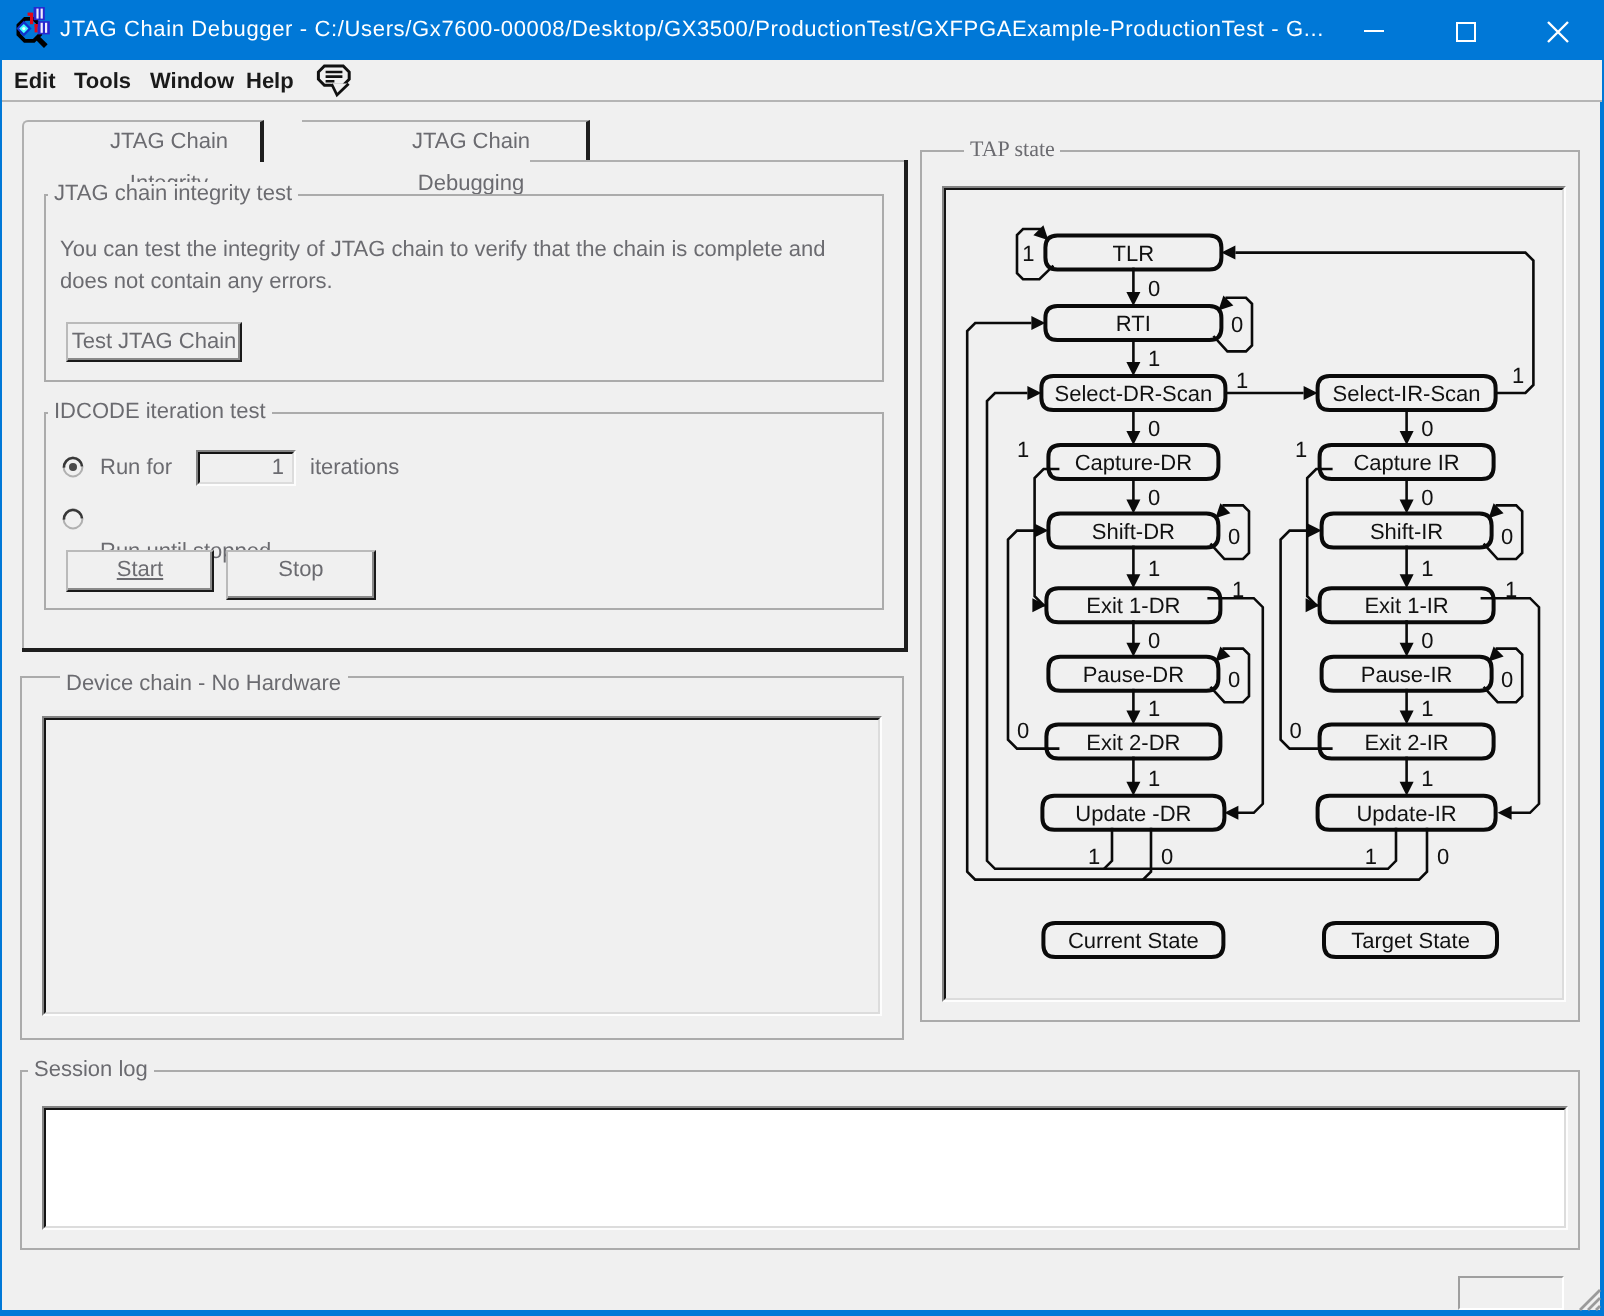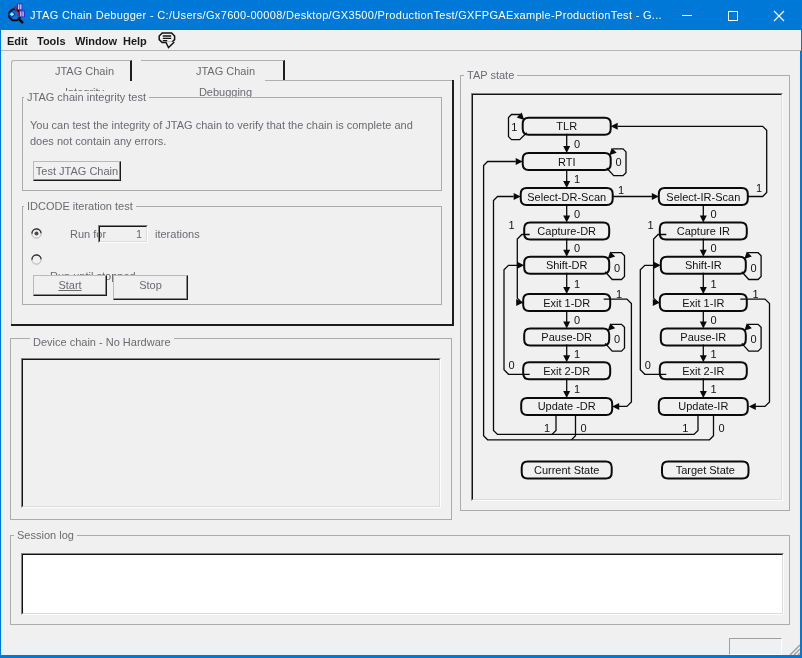--- a/index.html
+++ b/index.html
@@ -66,41 +66,41 @@
   <div class="mitem" style="left:122px">Help</div>
   <svg class="abs" style="left:157px;top:2px" width="18" height="17" viewBox="0 0 18 17">
     <path d="M4.2 1 H13.6 L16.6 4 V7.6 L13.6 10.6 H4.2 L1.2 7.6 V4 Z" fill="#f0f0f0" stroke="#111" stroke-width="1.5"></path>
     <polygon points="7.6,9.7 16,9.7 10.4,15.4" fill="#f0f0f0"></polygon>
     <path d="M7.8 10 L10.5 15.5 L16.3 9.9" fill="none" stroke="#111" stroke-width="1.4"></path>
     <path d="M4.8 4 H13.2 M4.8 6.3 H13.2 M4.8 8.6 H9.2" stroke="#111" stroke-width="1.3"></path>
   </svg>
 </div>
 
 <div class="tab" style="left:11px; width:121px; border-left:1px solid #b0b0b0; border-top:1px solid #b0b0b0; border-right:2px solid #1e1e1e; border-top-left-radius:3px; line-height:21px;">JTAG Chain Integrity</div>
-<div class="tab" style="left:141px; width:144px; border-top:1px solid #b0b0b0; border-right:2px solid #1e1e1e; line-height:21px;">JTAG Chain Debugging</div>
+<div class="tab" style="left:151px; width:144px; border-top:1px solid #b0b0b0; border-right:2px solid #1e1e1e; line-height:21px;">JTAG Chain Debugging</div>
 
 <div class="abs" style="left:11px;top:81px;width:443px;height:245px;border-left:1px solid #b0b0b0;border-top:none;"></div>
 <div class="abs" style="left:265px;top:80px;width:188px;height:1px;background:#b0b0b0"></div>
 <div class="abs" style="left:452px;top:80px;width:2px;height:246px;background:#1e1e1e"></div>
 <div class="abs" style="left:11px;top:324px;width:443px;height:2px;background:#1e1e1e"></div>
 
 <div class="group" style="left:22px;top:97px;width:420px;height:94px;"></div>
 <div class="glabel" style="left:24px;top:91px;">JTAG chain integrity test</div>
 <div class="abs gray" style="left:30px;top:117px;font-size:11px;line-height:16px;">You can test the integrity of JTAG chain to verify that the chain is complete and<br>does not contain any errors.</div>
 <div class="btn95" style="left:33px;top:161px;width:88px;height:20px;line-height:18px;">Test JTAG Chain</div>
 
 <div class="group" style="left:22px;top:206px;width:420px;height:99px;"></div>
 <div class="glabel" style="left:24px;top:200px;">IDCODE iteration test</div>
 
 <svg class="abs" style="left:31px;top:228px" width="12" height="12" viewBox="0 0 12 12">
   <circle cx="5.5" cy="5.5" r="4.7" fill="#f0f0f0" stroke="#b0b0b0" stroke-width="1"></circle>
   <path d="M1 5.8 a4.5 4.5 0 0 1 9 -0.6" fill="none" stroke="#383838" stroke-width="1.3"></path>
   <circle cx="5.5" cy="5.5" r="2" fill="#4a4a4a"></circle>
 </svg>
-<div class="abs gray" style="left:50px;top:228px;font-size:11px;margin-left:20px;">Run for</div>
+<div class="abs gray" style="left:50px;top:228px;font-size:11px;">Run for</div>
 <div class="sunken" style="left:98px;top:225px;width:50px;height:18px;">
     <div class="in"></div>
   </div>
 <div class="abs gray" style="left:98px;top:228px;width:44px;font-size:11px;text-align:right;">1</div>
 <div class="abs gray" style="left:155px;top:228px;font-size:11px;">iterations</div>
 
 <svg class="abs" style="left:31px;top:254px" width="12" height="12" viewBox="0 0 12 12">
   <circle cx="5.5" cy="5.5" r="4.7" fill="#f0f0f0" stroke="#b0b0b0" stroke-width="1"></circle>
   <path d="M1 5.8 a4.5 4.5 0 0 1 9 -0.6" fill="none" stroke="#383838" stroke-width="1.3"></path>
 </svg>
@@ -108,21 +108,21 @@
 <div class="btn95" style="left:33px;top:275px;width:74px;height:21px;line-height:19px;text-decoration:underline;">Start</div>
 <div class="btn95" style="left:113px;top:275px;width:75px;height:25px;line-height:19px;">Stop</div>
 
 <div class="group" style="left:10px;top:338px;width:442px;height:182px;"></div>
 <div class="glabel" style="left:14px;top:336px;margin-left:16px;">Device chain - No Hardware</div>
 <div class="sunken" style="left:21px;top:358px;width:420px;height:150px;">
     <div class="in"></div>
   </div>
 
 <div class="group" style="left:460px;top:75px;width:330px;height:436px;"></div>
-<div class="glabel" style="left:464px;top:69px;">TAP state</div>
+<div class="glabel" style="left:482px;top:69px;font-family:Liberation Serif, serif;">TAP state</div>
 <div class="sunken" style="left:471px;top:93px;width:312px;height:408px;">
     <div class="in"></div>
   </div>
 
 <svg class="abs" style="left:473px;top:95px" width="308" height="404" viewBox="473 95 308 404" id="tapsvg">
 <path d="M 528.7 117.8 H 604.7 Q 610.7 117.8 610.7 123.8 V 128.8 Q 610.7 134.8 604.7 134.8 H 528.7 Q 522.7 134.8 522.7 128.8 V 123.8 Q 522.7 117.8 528.7 117.8 Z" fill="#f0f0f0" stroke="#0a0a0a" stroke-width="2" stroke-linejoin="round"></path>
 <text x="566.7" y="130.3" font-size="11" fill="#111" text-anchor="middle">TLR</text>
 <path d="M 528.7 153.0 H 604.7 Q 610.7 153.0 610.7 159.0 V 164.0 Q 610.7 170.0 604.7 170.0 H 528.7 Q 522.7 170.0 522.7 164.0 V 159.0 Q 522.7 153.0 528.7 153.0 Z" fill="#f0f0f0" stroke="#0a0a0a" stroke-width="2" stroke-linejoin="round"></path>
 <text x="566.7" y="165.5" font-size="11" fill="#111" text-anchor="middle">RTI</text>
 <path d="M 526.7 188.0 H 606.7 Q 612.7 188.0 612.7 194.0 V 199.0 Q 612.7 205.0 606.7 205.0 H 526.7 Q 520.7 205.0 520.7 199.0 V 194.0 Q 520.7 188.0 526.7 188.0 Z" fill="#f0f0f0" stroke="#0a0a0a" stroke-width="2" stroke-linejoin="round"></path>

